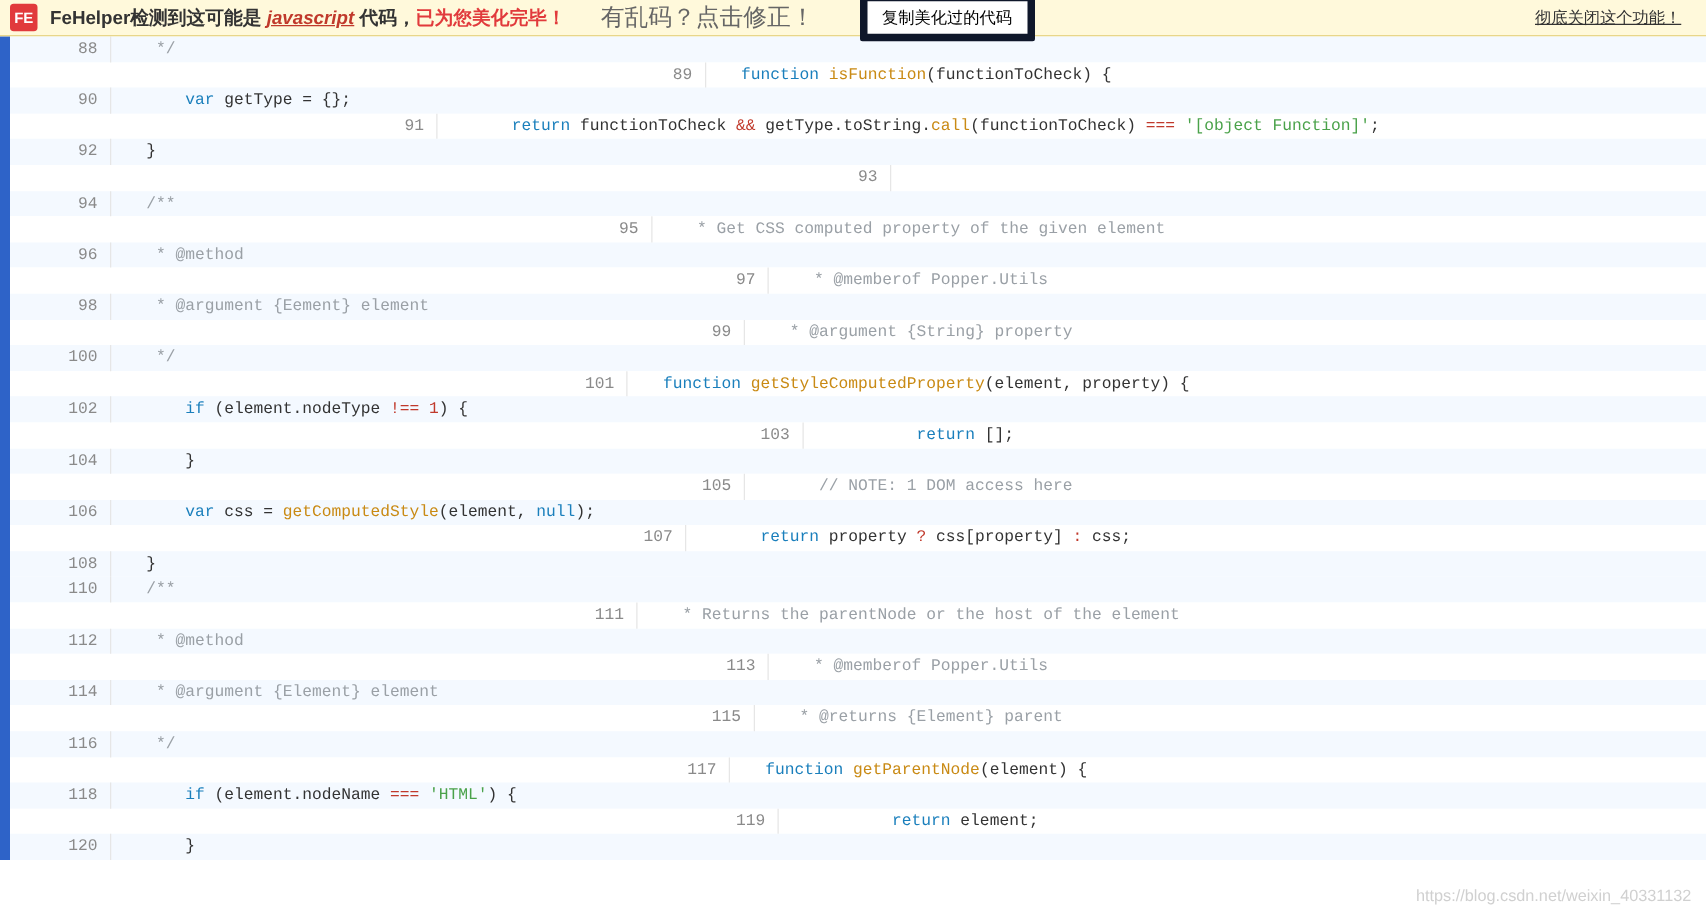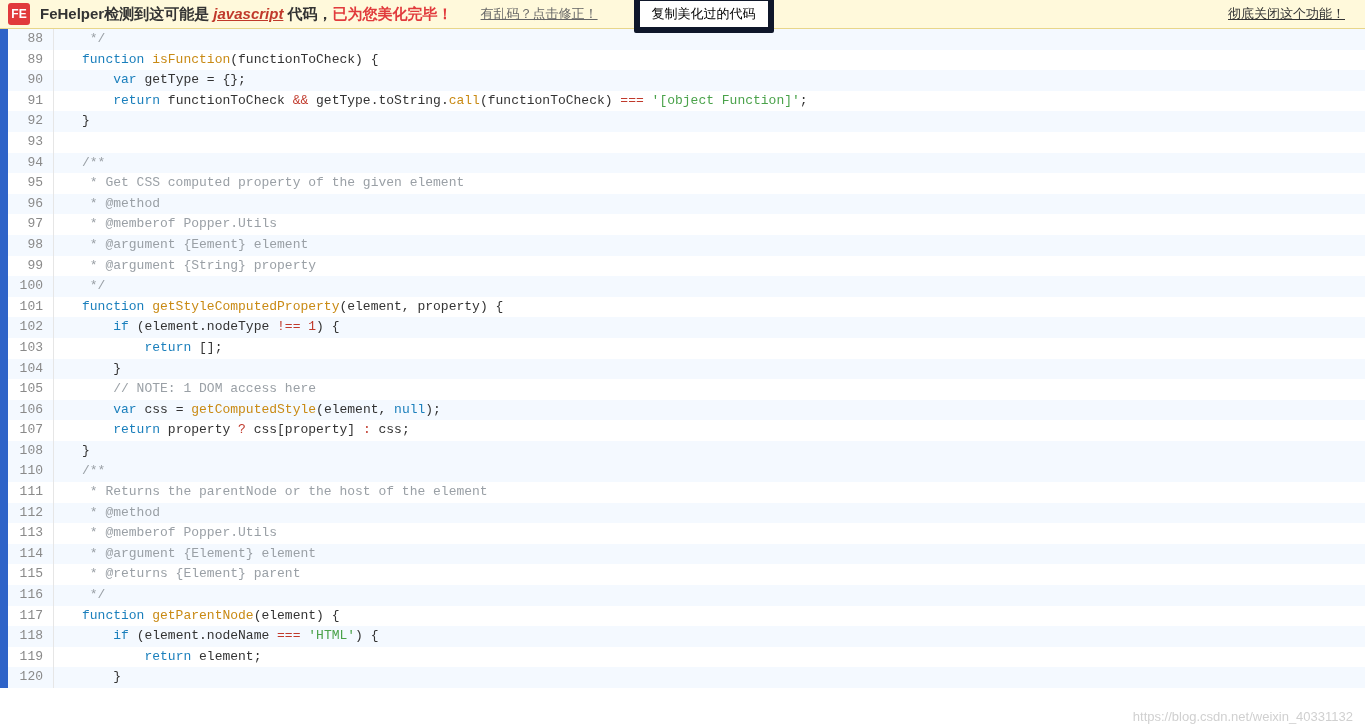--- a/index.html
+++ b/index.html
@@ -38,22 +38,21 @@
   .banner .msg .js {
     color: #c0392b;
     font-style: italic;
     text-decoration: underline;
     cursor: pointer;
   }
   .banner .msg .done { color: #e13a3c; }
   .banner .fixlink {
     margin-left: 28px;
     color: #666;
-    text-decoration: underline;
-    font-size: 13px;
+    font-size: 19px;
     cursor: pointer;
   }
   .banner .copy-btn {
     margin-left: 36px;
     padding: 4px 12px;
     background: #fff;
     border: 6px solid #0f172a;
     border-radius: 2px;
     font-family: "Microsoft YaHei", Arial, sans-serif;
     font-size: 13px;
@@ -75,23 +74,24 @@
     border-left: 8px solid #2e63c8;
     
   }
   .code-lines {
     width: 100%;
   }
   .code-row {
     display: flex;
     height: 20.6px;
     line-height: 20.6px;
+    padding-left: 35px;
   }
   .code-row.alt  { background: #f4f9ff; }      
-  .code-row.plain{ background: #ffffff; }
+  .code-row.plain{ background: #ffffff; justify-content: center; }
 
   .ln {
     width: 46px;
     text-align: right;
     padding-right: 10px;
     color: #8a8a8a;
     background: transparent;
     user-select: none;
     flex: 0 0 46px;
     border-right: 1px solid #e6e6e6;

